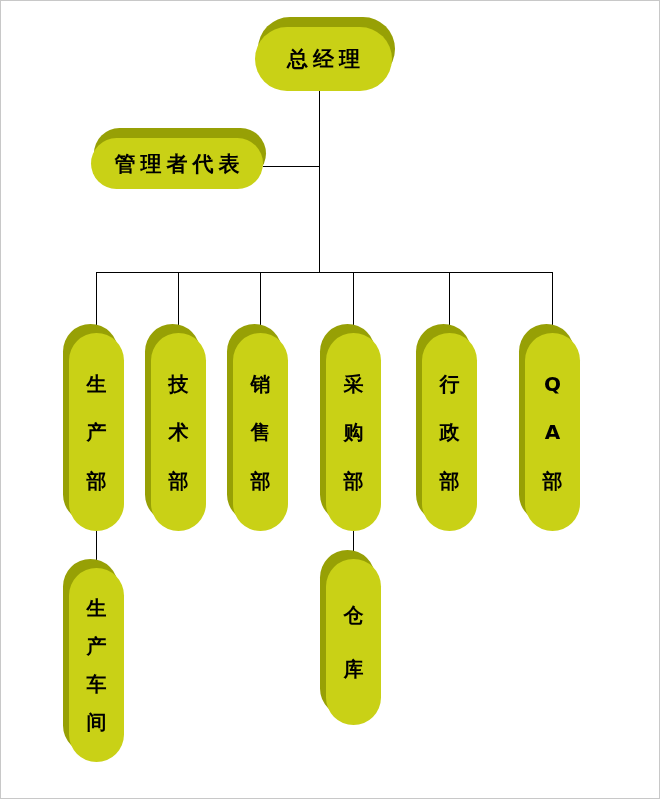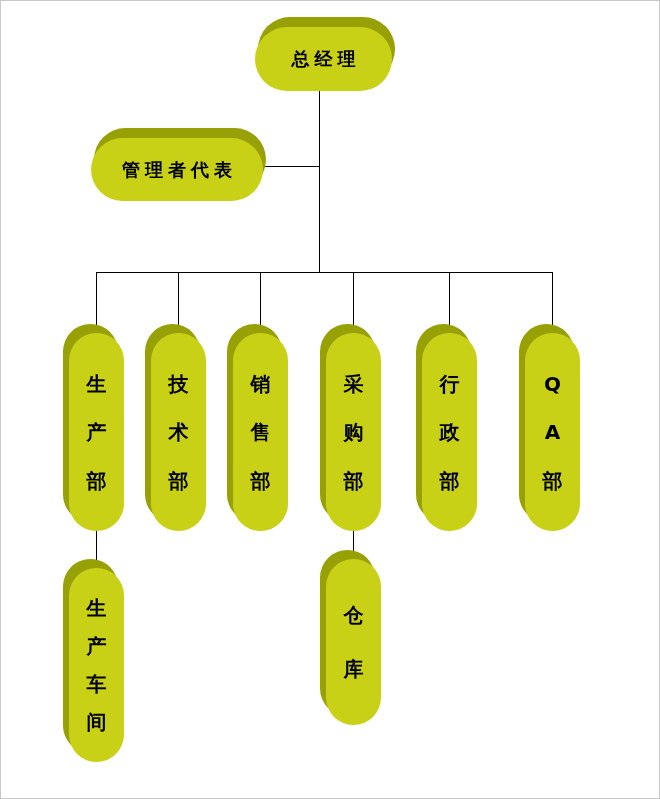--- a/index.html
+++ b/index.html
@@ -29,21 +29,21 @@
   }
 
   .h-pill { border-radius: 34px; }
   .h-pill .shade { transform: translate(3px, -10px); }
 
   .v-pill { border-radius: 28px; }
   .v-pill .shade { transform: translate(-6px, -9px); }
 
   .label {
     font-weight: bold;
-    font-size: 18px;
+    font-size: 21px;
     color: var(--text, #000);
     letter-spacing: 5px;
     margin-right: -5px; 
     white-space: nowrap;
     text-align: right;
   }
   .vtext {
     display: flex;
     flex-direction: column;
     align-items: center;
@@ -52,21 +52,21 @@
     height: 100%;
     padding: 12px 0;
     font-weight: bold;
     font-size: 20px;
     color: var(--text, #000);
     line-height: 1;
   }
 
   
   #gm   { left: 254px; top: 26px;  width: 137px; height: 64px; }
-  #rep  { left: 90px;  top: 137px; width: 172px; height: 63px; }
+  #rep  { left: 90px;  top: 137px; width: 172px; height: 51px; }
   #d1   { left: 68px;  top: 332px; width: 55px;  height: 198px; }
   #d2   { left: 150px; top: 332px; width: 55px;  height: 198px; }
   #d3   { left: 232px; top: 332px; width: 55px;  height: 198px; }
   #d4   { left: 325px; top: 332px; width: 55px;  height: 198px; }
   #d5   { left: 421px; top: 332px; width: 55px;  height: 198px; }
   #d6   { left: 524px; top: 332px; width: 55px;  height: 198px; }
   #s1   { left: 68px;  top: 567px; width: 55px;  height: 194px; }
   #s2   { left: 325px; top: 558px; width: 55px;  height: 166px; }
 </style>
 </head>

